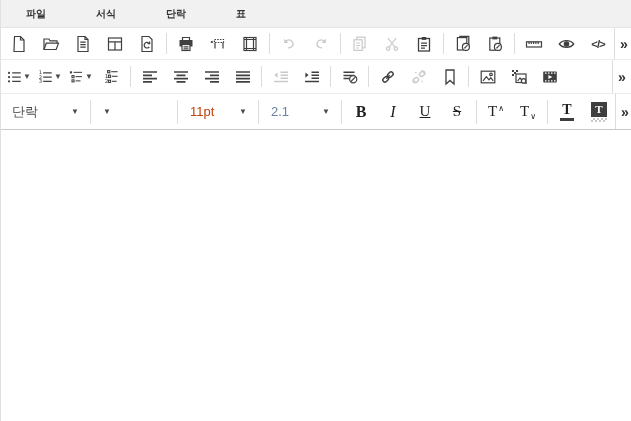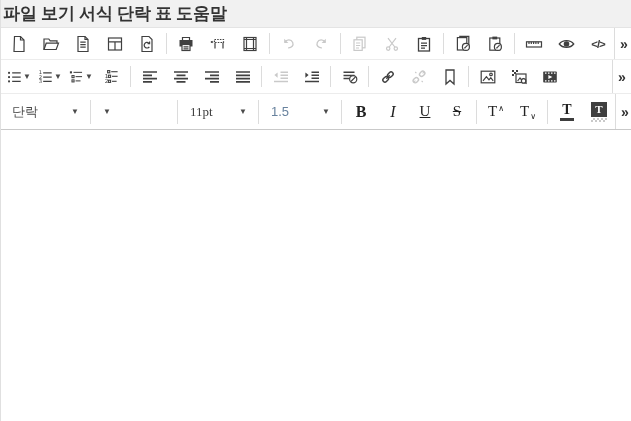--- a/index.html
+++ b/index.html
@@ -9,22 +9,22 @@
     background:#fff; color:#333;
   }
   .editor { width:631px; height:421px; display:flex; flex-direction:column; border-left:1px solid #e0e0e0; }
 
   
   .menubar {
     height:28px; background:#f1f1f1; border-bottom:1px solid #e4e4e4;
     display:flex; align-items:stretch; flex:0 0 auto;
   }
   .menu-item {
-    display:flex; align-items:center; padding:0 2px;
-    font-size:17px; font-weight:bold; color:#333; cursor:pointer; white-space:nowrap;
+    display:flex; align-items:center; padding:0 25px;
+    font-size:10px; font-weight:bold; color:#333; cursor:pointer; white-space:nowrap;
   }
 
   
   .toolbar {
     background:#fff; display:flex; align-items:center; flex:0 0 auto;
     padding-left:2px;
   }
   .toolbar.r1 { height:32px; border-bottom:1px solid #ececec; }
   .toolbar.r2 { height:34px; border-bottom:1px solid #ececec; }
   .toolbar.r3 { height:36px; border-bottom:1px solid #c9c9c9; }
@@ -50,21 +50,21 @@
   }
 
   .code-label { font-size:11.5px; font-weight:bold; letter-spacing:-1px; color:#404040; }
 
   
   .tselect {
     height:28px; display:flex; align-items:center; justify-content:space-between;
     padding:0 8px 0 9px; cursor:pointer; font-size:13px; flex:0 0 auto;
   }
   .sel-dark { color:#4a4a4a; }
-  .sel-blue { color:#404040;font-family:Liberation Serif, serif; }
+  .sel-blue { color:#c2410c; }
   .sel-slate { color:#68829e; }
 
   
   .fmt { font-family:"Liberation Serif","DejaVu Serif",serif; color:#222; }
   .fmt-b { font-size:16px; font-weight:bold; }
   .fmt-i { font-size:16px; font-style:italic; }
   .fmt-u { font-size:15px; text-decoration:underline; }
   .fmt-s { font-size:15px; text-decoration:line-through; }
   .fmt-t { font-size:15px; }
   .mark { font-size:8px; color:#222; font-family:"DejaVu Sans",sans-serif; }
@@ -92,25 +92,23 @@
   
   .content { flex:1 1 auto; background:#fff; cursor:text; }
 </style>
 </head>
 <body>
 
 <div class="editor">
 
   <div class="menubar">
     <div class="menu-item">파일</div>
-    <div class="menu-item">보기</div>
     <div class="menu-item">서식</div>
     <div class="menu-item">단락</div>
     <div class="menu-item">표</div>
-    <div class="menu-item">도움말</div>
   </div>
 
   <div class="toolbar r1">
 
     <button class="tbtn">
       <svg width="18" height="18" viewBox="0 0 18 18" fill="none" stroke="currentColor" stroke-width="1.2">
         <path d="M4.5 1.5h6l3.5 3.5v11.5h-10z"></path>
           <path d="M10.5 1.5v3.5h3.5"></path>
       </svg>
     </button>
@@ -442,21 +440,21 @@
     <span class="sep"></span>
 
     <div class="tselect" style="width:74px">
       <span class="sel-blue">11pt</span>
       <span class="dd">▼</span>
     </div>
 
     <span class="sep"></span>
 
     <div class="tselect" style="width:76px">
-      <span class="sel-slate">1.5</span>
+      <span class="sel-slate">2.1</span>
       <span class="dd">▼</span>
     </div>
 
     <span class="sep"></span>
 
     <button class="tbtn">
       <span class="fmt fmt-b">B</span>
     </button>
 
     <button class="tbtn">

